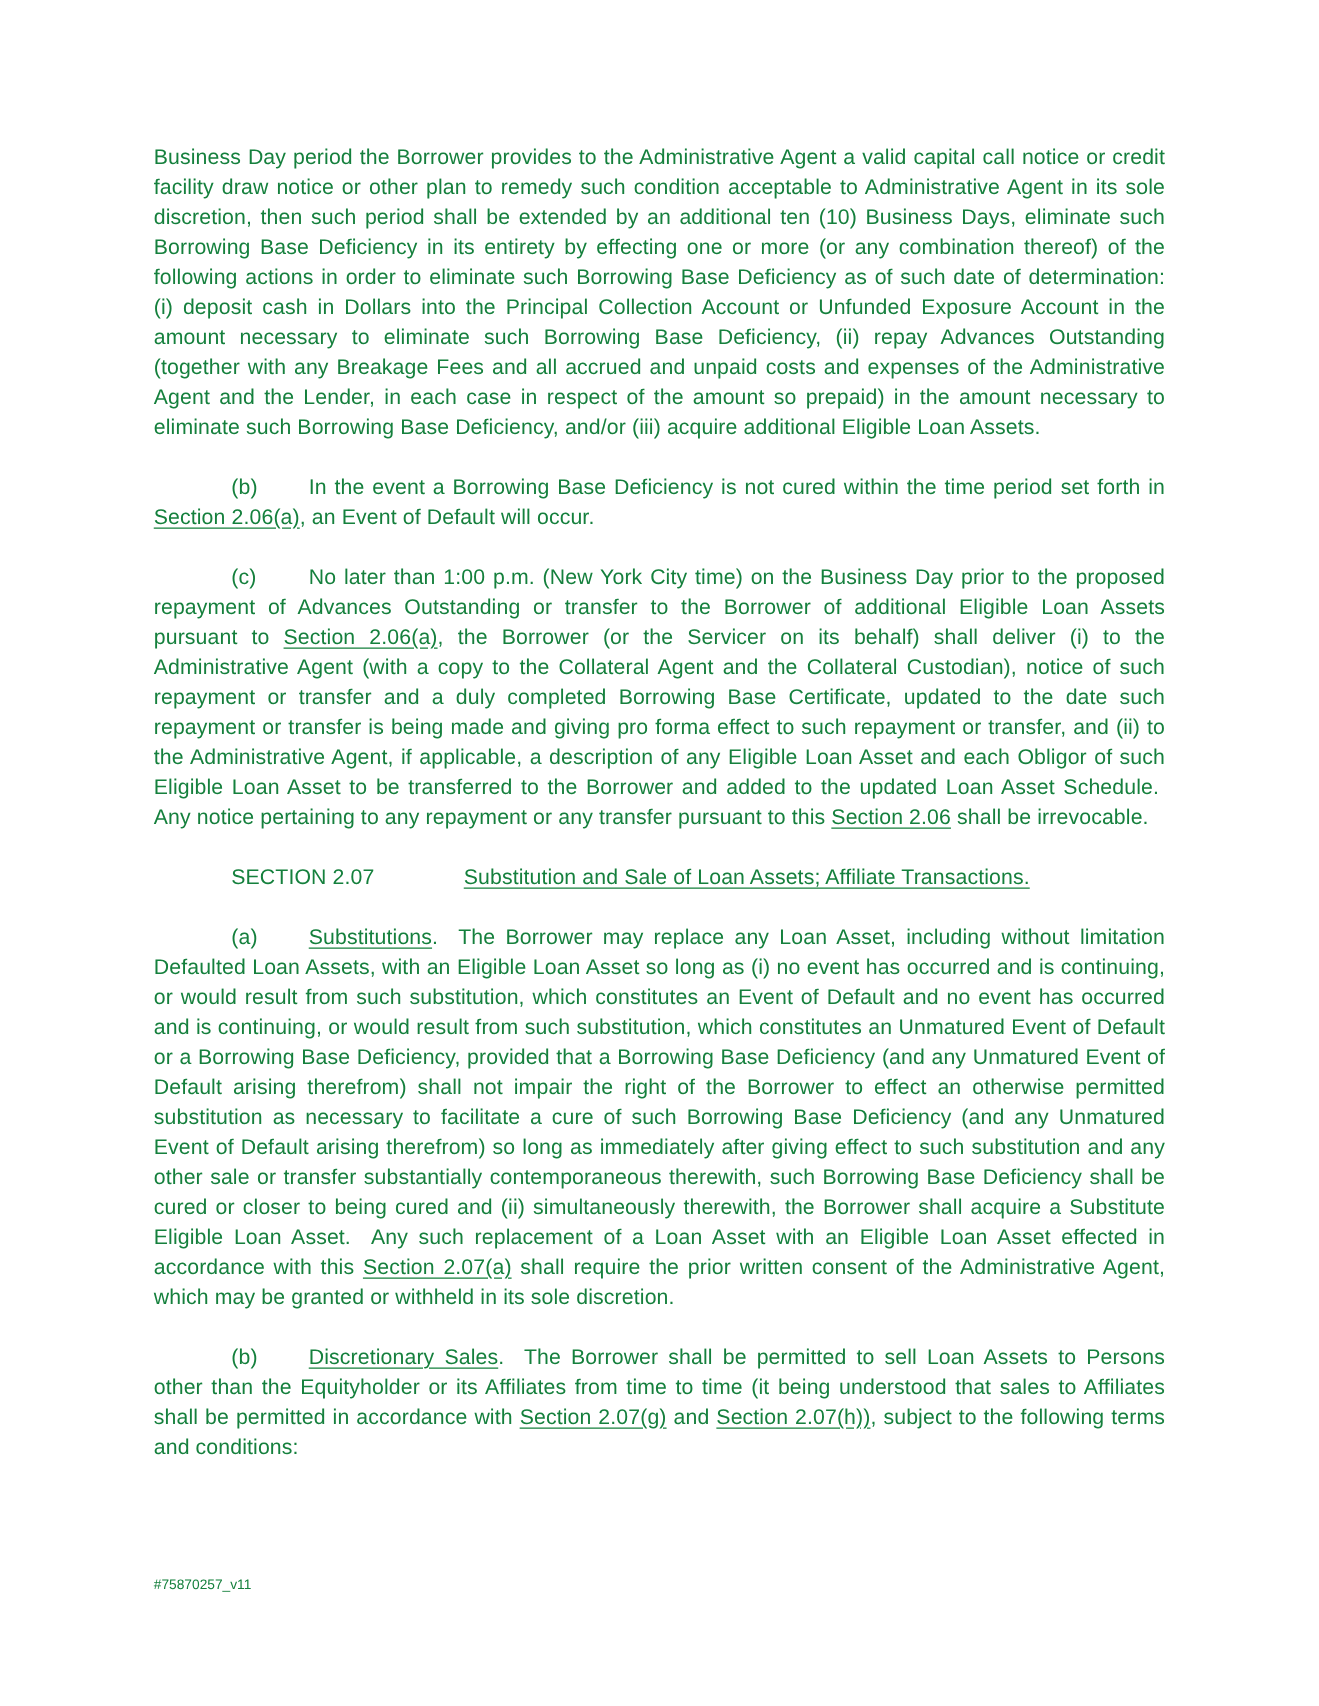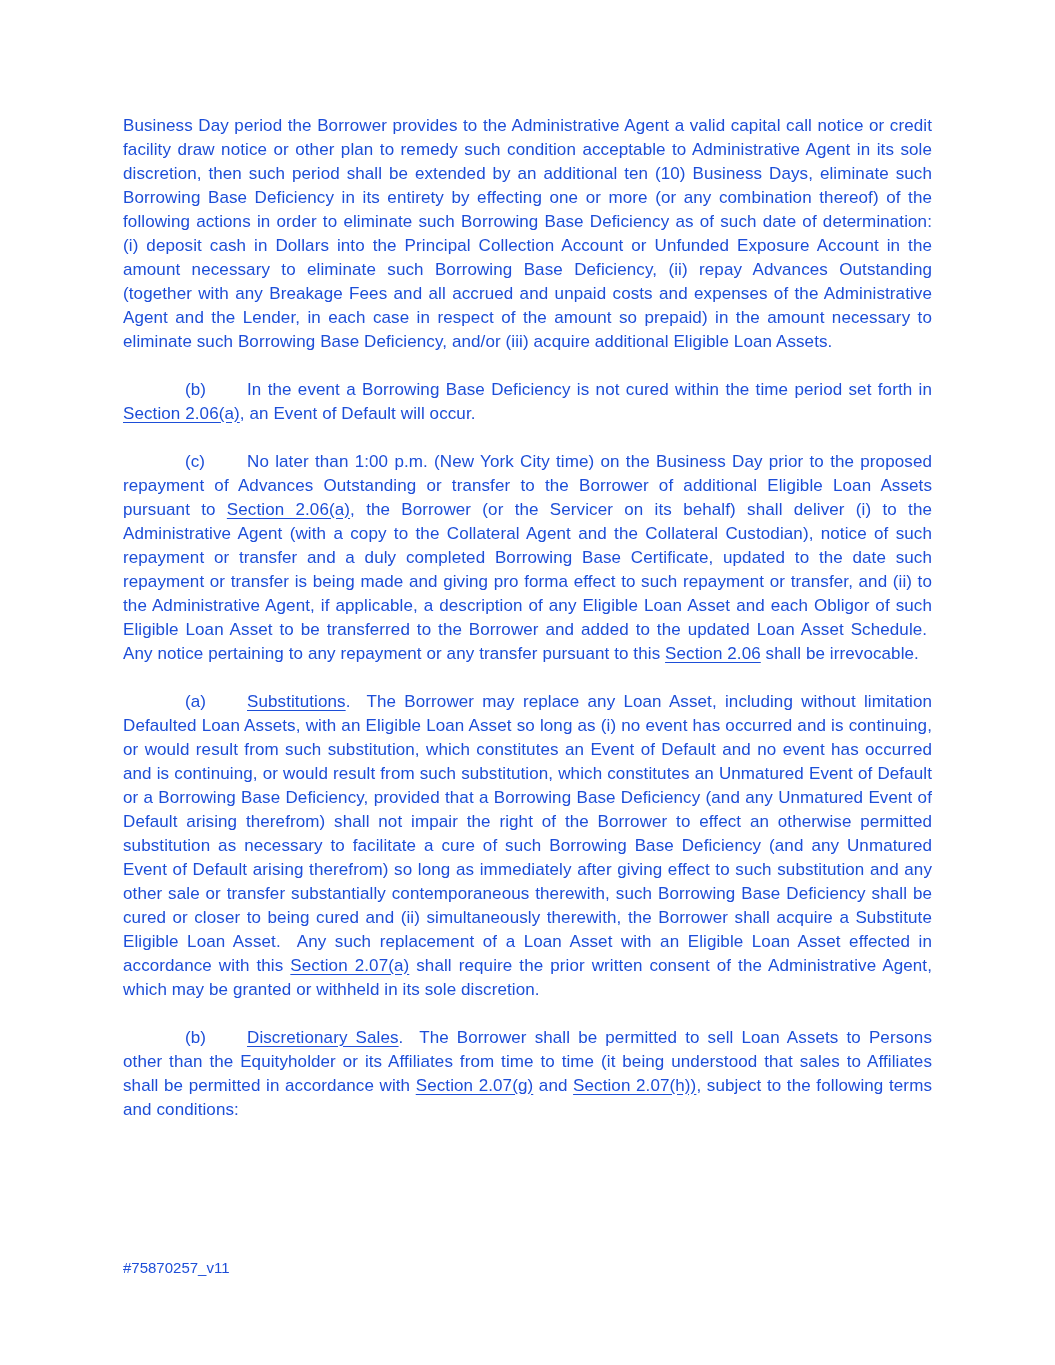--- a/index.html
+++ b/index.html
@@ -6,21 +6,21 @@
     margin: 0;
     padding: 0;
     background: #ffffff;
   }
   .page {
     position: relative;
     width: 1055px;
     height: 1365px;
     background: #ffffff;
     font-family: "Liberation Sans", sans-serif;
-    color: #1d4ed8;
+    color: #15803d;
     overflow: hidden;
   }
   .content {
     position: absolute;
     left: 123px;
     top: 114px;
     width: 809px;
   }
   .para {
     margin: 0 0 24px 0;
@@ -45,38 +45,39 @@
     width: 186px;
   }
   .uref {
     text-decoration: underline;
     text-underline-offset: 3px;
   }
   .footer-id {
     position: absolute;
     left: 123px;
     top: 1258px;
-    font-size: 15px;
+    font-size: 11px;
     line-height: 20px;
   }
   .footer-page {
     position: absolute;
     left: 0;
     top: 1258px;
     width: 1055px;
     text-align: center;
     font-size: 15px;
     line-height: 20px;
   }
 </style>
 </head>
 <body>
 
 <div class="page">
   <div class="content">
       <p class="para flow"><span>Business Day period the Borrower provides to the Administrative Agent a valid capital call notice or credit facility draw notice or other plan to remedy such condition acceptable to Administrative Agent in its sole discretion, then such period shall be extended by an additional ten (10) Business Days, eliminate such Borrowing Base Deficiency in its entirety by effecting one or more (or any combination thereof) of the following actions in order to eliminate such Borrowing Base Deficiency as of such date of determination: (i) deposit cash in Dollars into the Principal Collection Account or Unfunded Exposure Account in the amount necessary to eliminate such Borrowing Base Deficiency, (ii) repay Advances Outstanding (together with any Breakage Fees and all accrued and unpaid costs and expenses of the Administrative Agent and the Lender, in each case in respect of the amount so prepaid) in the amount necessary to eliminate such Borrowing Base Deficiency, and/or (iii) acquire additional Eligible Loan Assets.</span></p>
       <p class="para lettered"><span class="plabel">(b)</span><span>In the event a Borrowing Base Deficiency is not cured within the time period set forth in </span><span class="uref">Section 2.06(a)</span><span>, an Event of Default will occur.</span></p>
       <p class="para lettered"><span class="plabel">(c)</span><span>No later than 1:00 p.m. (New York City time) on the Business Day prior to the proposed repayment of Advances Outstanding or transfer to the Borrower of additional Eligible Loan Assets pursuant to </span><span class="uref">Section 2.06(a)</span><span>, the Borrower (or the Servicer on its behalf) shall deliver (i) to the Administrative Agent (with a copy to the Collateral Agent and the Collateral Custodian), notice of such repayment or transfer and a duly completed Borrowing Base Certificate, updated to the date such repayment or transfer is being made and giving pro forma effect to such repayment or transfer, and (ii) to the Administrative Agent, if applicable, a description of any Eligible Loan Asset and each Obligor of such Eligible Loan Asset to be transferred to the Borrower and added to the updated Loan Asset Schedule.&nbsp; Any notice pertaining to any repayment or any transfer pursuant to this </span><span class="uref">Section 2.06</span><span> shall be irrevocable.</span></p>
+      <p class="para heading"><span class="plabel wide">SECTION 2.07</span><span class="uref">Substitution and Sale of Loan Assets; Affiliate Transactions.</span></p>
       <p class="para lettered"><span class="plabel">(a)</span><span class="uref">Substitutions</span><span>.&nbsp; The Borrower may replace any Loan Asset, including without limitation Defaulted Loan Assets, with an Eligible Loan Asset so long as (i) no event has occurred and is continuing, or would result from such substitution, which constitutes an Event of Default and no event has occurred and is continuing, or would result from such substitution, which constitutes an Unmatured Event of Default or a Borrowing Base Deficiency, provided that a Borrowing Base Deficiency (and any Unmatured Event of Default arising therefrom) shall not impair the right of the Borrower to effect an otherwise permitted substitution as necessary to facilitate a cure of such Borrowing Base Deficiency (and any Unmatured Event of Default arising therefrom) so long as immediately after giving effect to such substitution and any other sale or transfer substantially contemporaneous therewith, such Borrowing Base Deficiency shall be cured or closer to being cured and (ii) simultaneously therewith, the Borrower shall acquire a Substitute Eligible Loan Asset.&nbsp; Any such replacement of a Loan Asset with an Eligible Loan Asset effected in accordance with this </span><span class="uref">Section 2.07(a)</span><span> shall require the prior written consent of the Administrative Agent, which may be granted or withheld in its sole discretion.</span></p>
       <p class="para lettered"><span class="plabel">(b)</span><span class="uref">Discretionary Sales</span><span>.&nbsp; The Borrower shall be permitted to sell Loan Assets to Persons other than the Equityholder or its Affiliates from time to time (it being understood that sales to Affiliates shall be permitted in accordance with </span><span class="uref">Section 2.07(g)</span><span> and </span><span class="uref">Section 2.07(h))</span><span>, subject to the following terms and conditions:</span></p>
     </div>
   <div class="footer-id">#75870257_v11</div>
 </div>
 
 </body></html>

